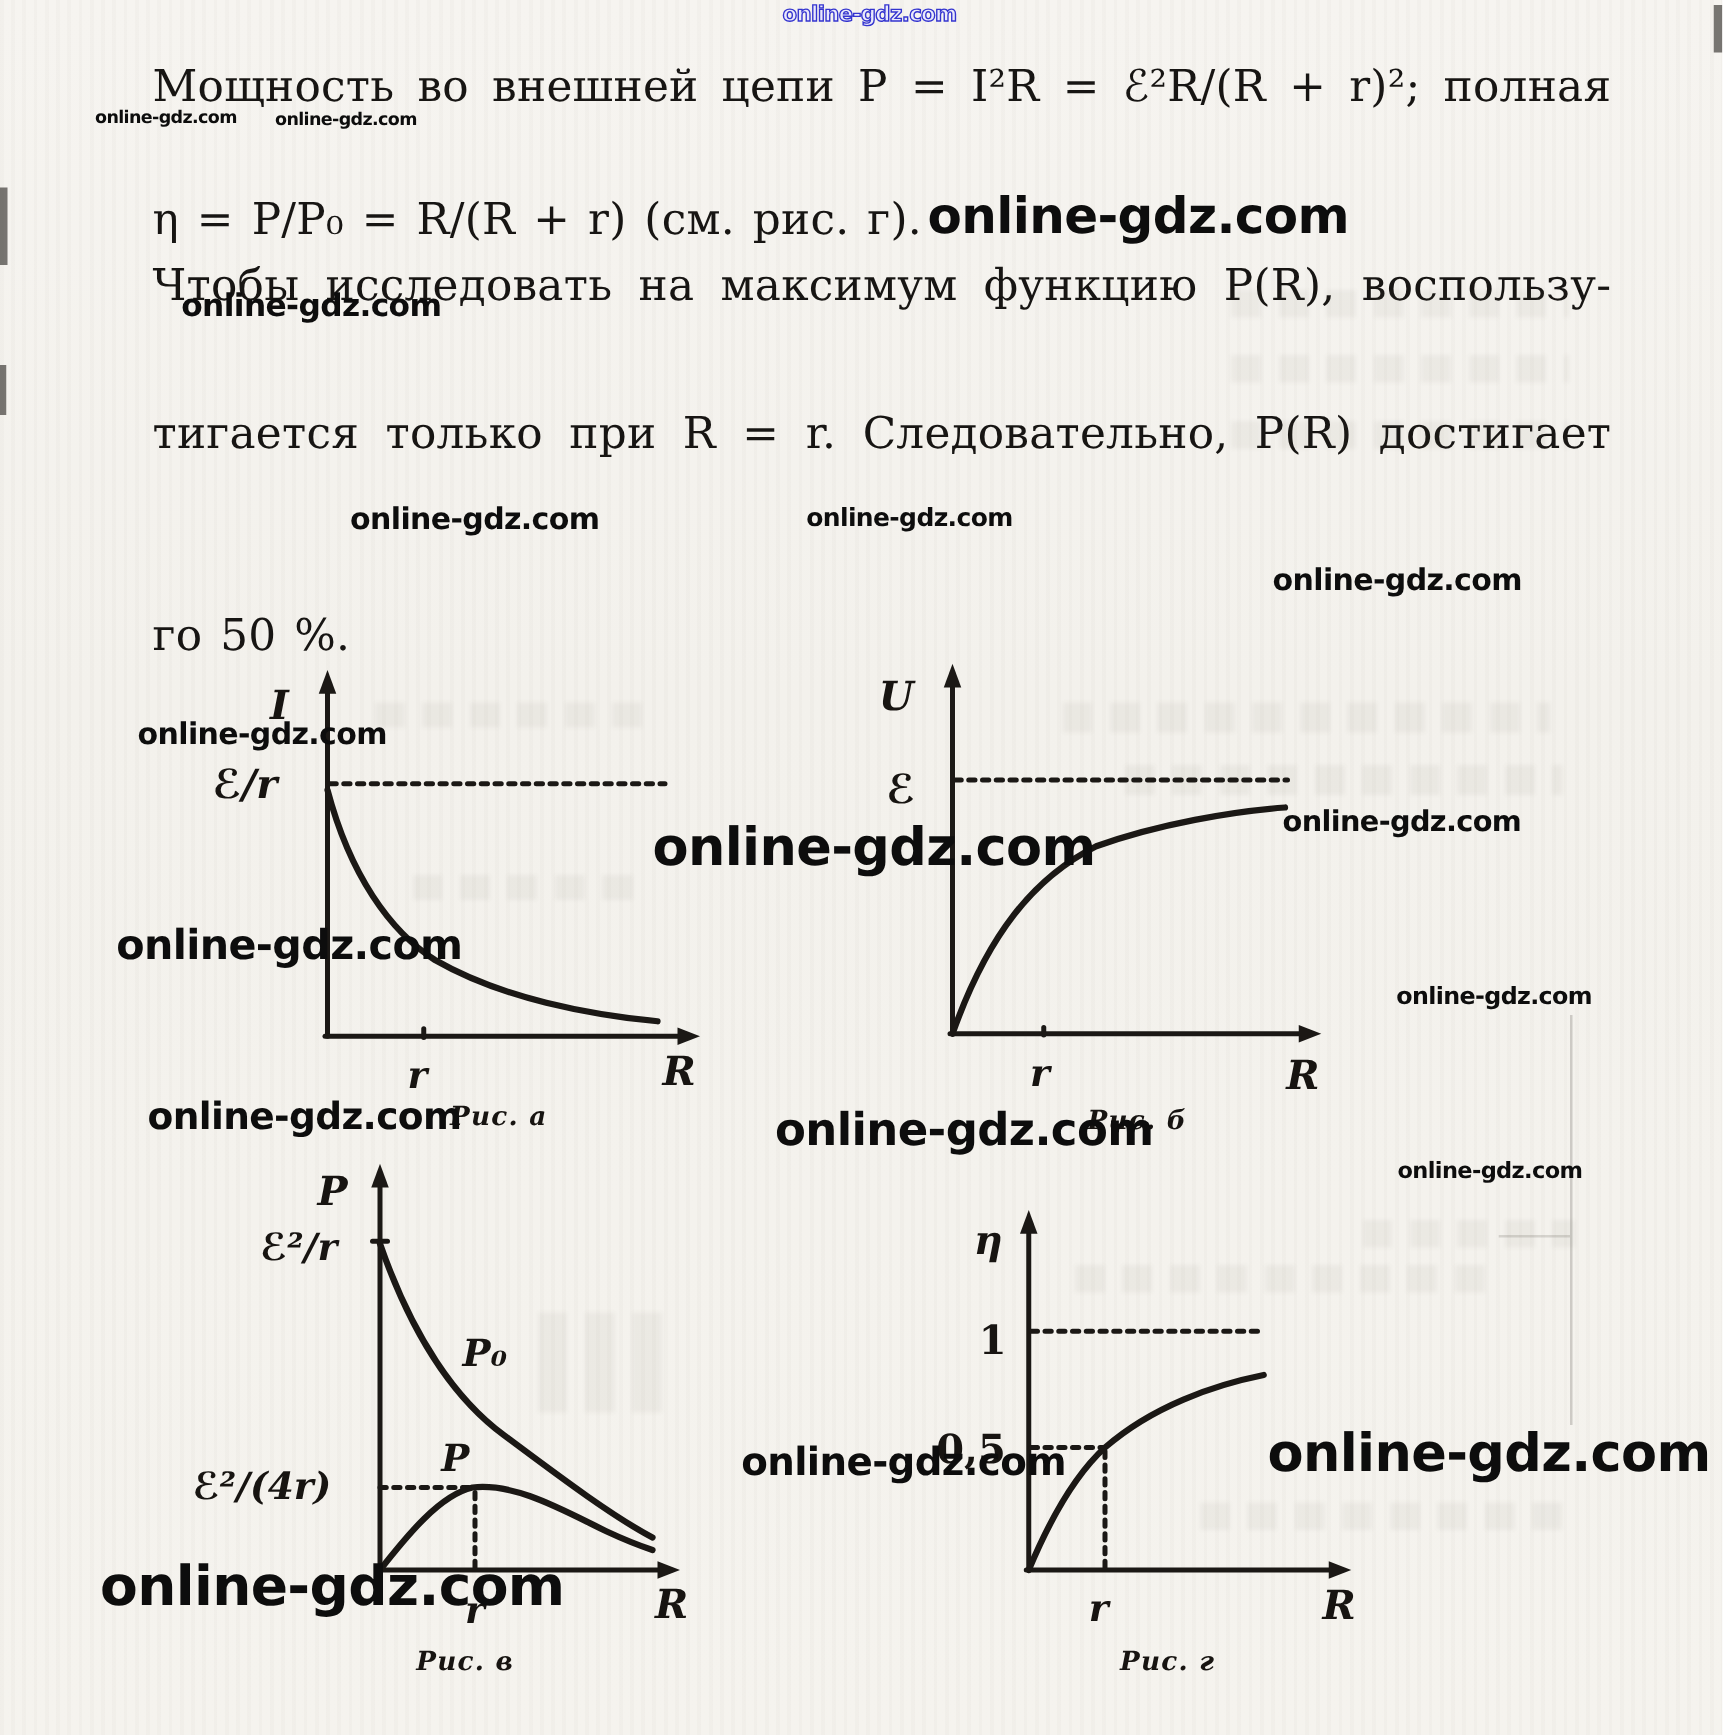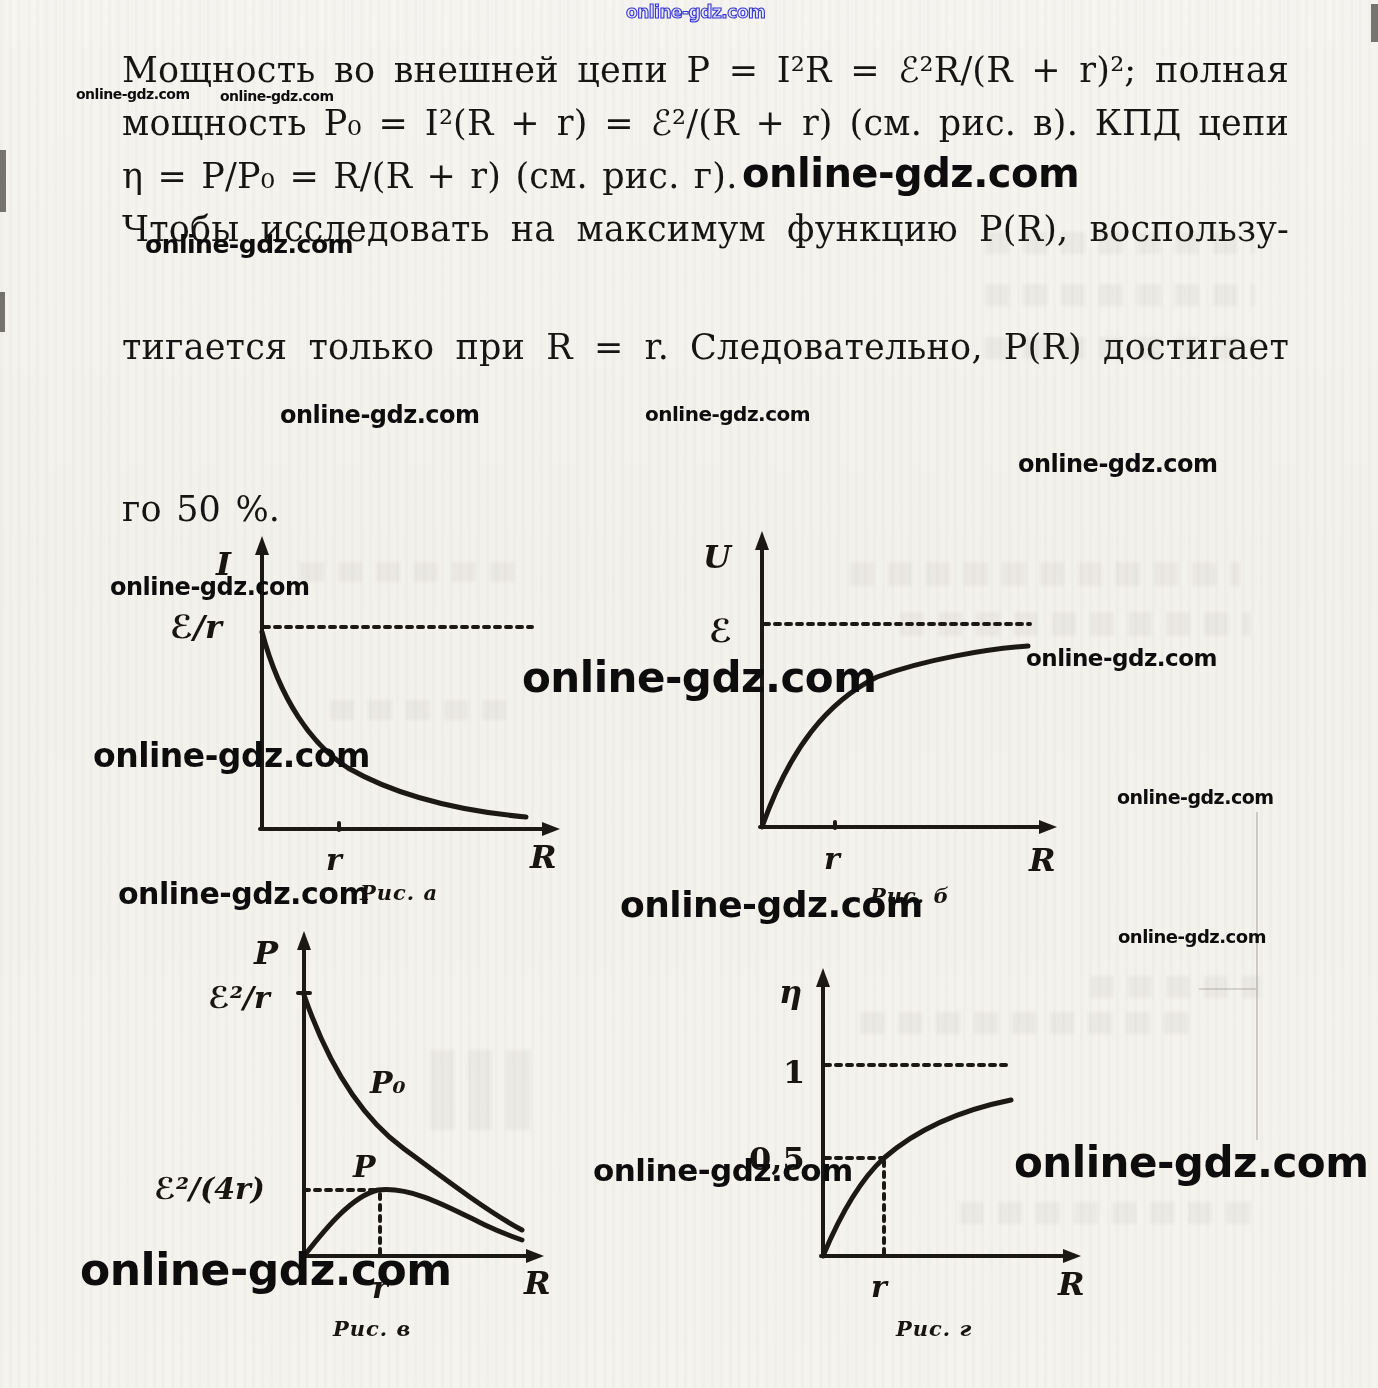--- a/index.html
+++ b/index.html
@@ -95,21 +95,20 @@
   <div class="ghost" style="left:430px;top:1050px;width:110px;height:80px"></div>
 
   <div class="bleed-v" style="left:1199px;top:812px;width:57px;height:328px"></div>
   <div class="bleed-h" style="left:1199px;top:988px;width:57px;height:0"></div>
 
   <div class="edge" style="left:0;top:150px;width:6px;height:62px"></div>
   <div class="edge" style="left:0;top:292px;width:5px;height:40px"></div>
   <div class="edge" style="left:1371px;top:4px;width:7px;height:38px"></div>
 
   <div class="pline pl1">Мощность во внешней цепи P = I²R = ℰ²R/(R + r)²; полная</div>
-  <div class="pline pl2">мощность P₀ = I²(R + r) = ℰ²/(R + r) (см. рис. в). КПД цепи</div>
   <div class="pline pl3 noj">η = P/P₀ = R/(R + r) (см. рис. г).</div>
   <div class="pline pl4">Чтобы исследовать на максимум функцию P(R), воспользу-</div>
   <div class="pline pl6">тигается только при R = r. Следовательно, P(R) достигает</div>
   <div class="pline pl9 noj">го 50 %.</div>
 
   <span class="wm w1">online-gdz.com</span>
   <span class="wm w2">online-gdz.com</span>
   <span class="wm w3">online-gdz.com</span>
   <span class="wm w4">online-gdz.com</span>
   <span class="wm w5">online-gdz.com</span>

